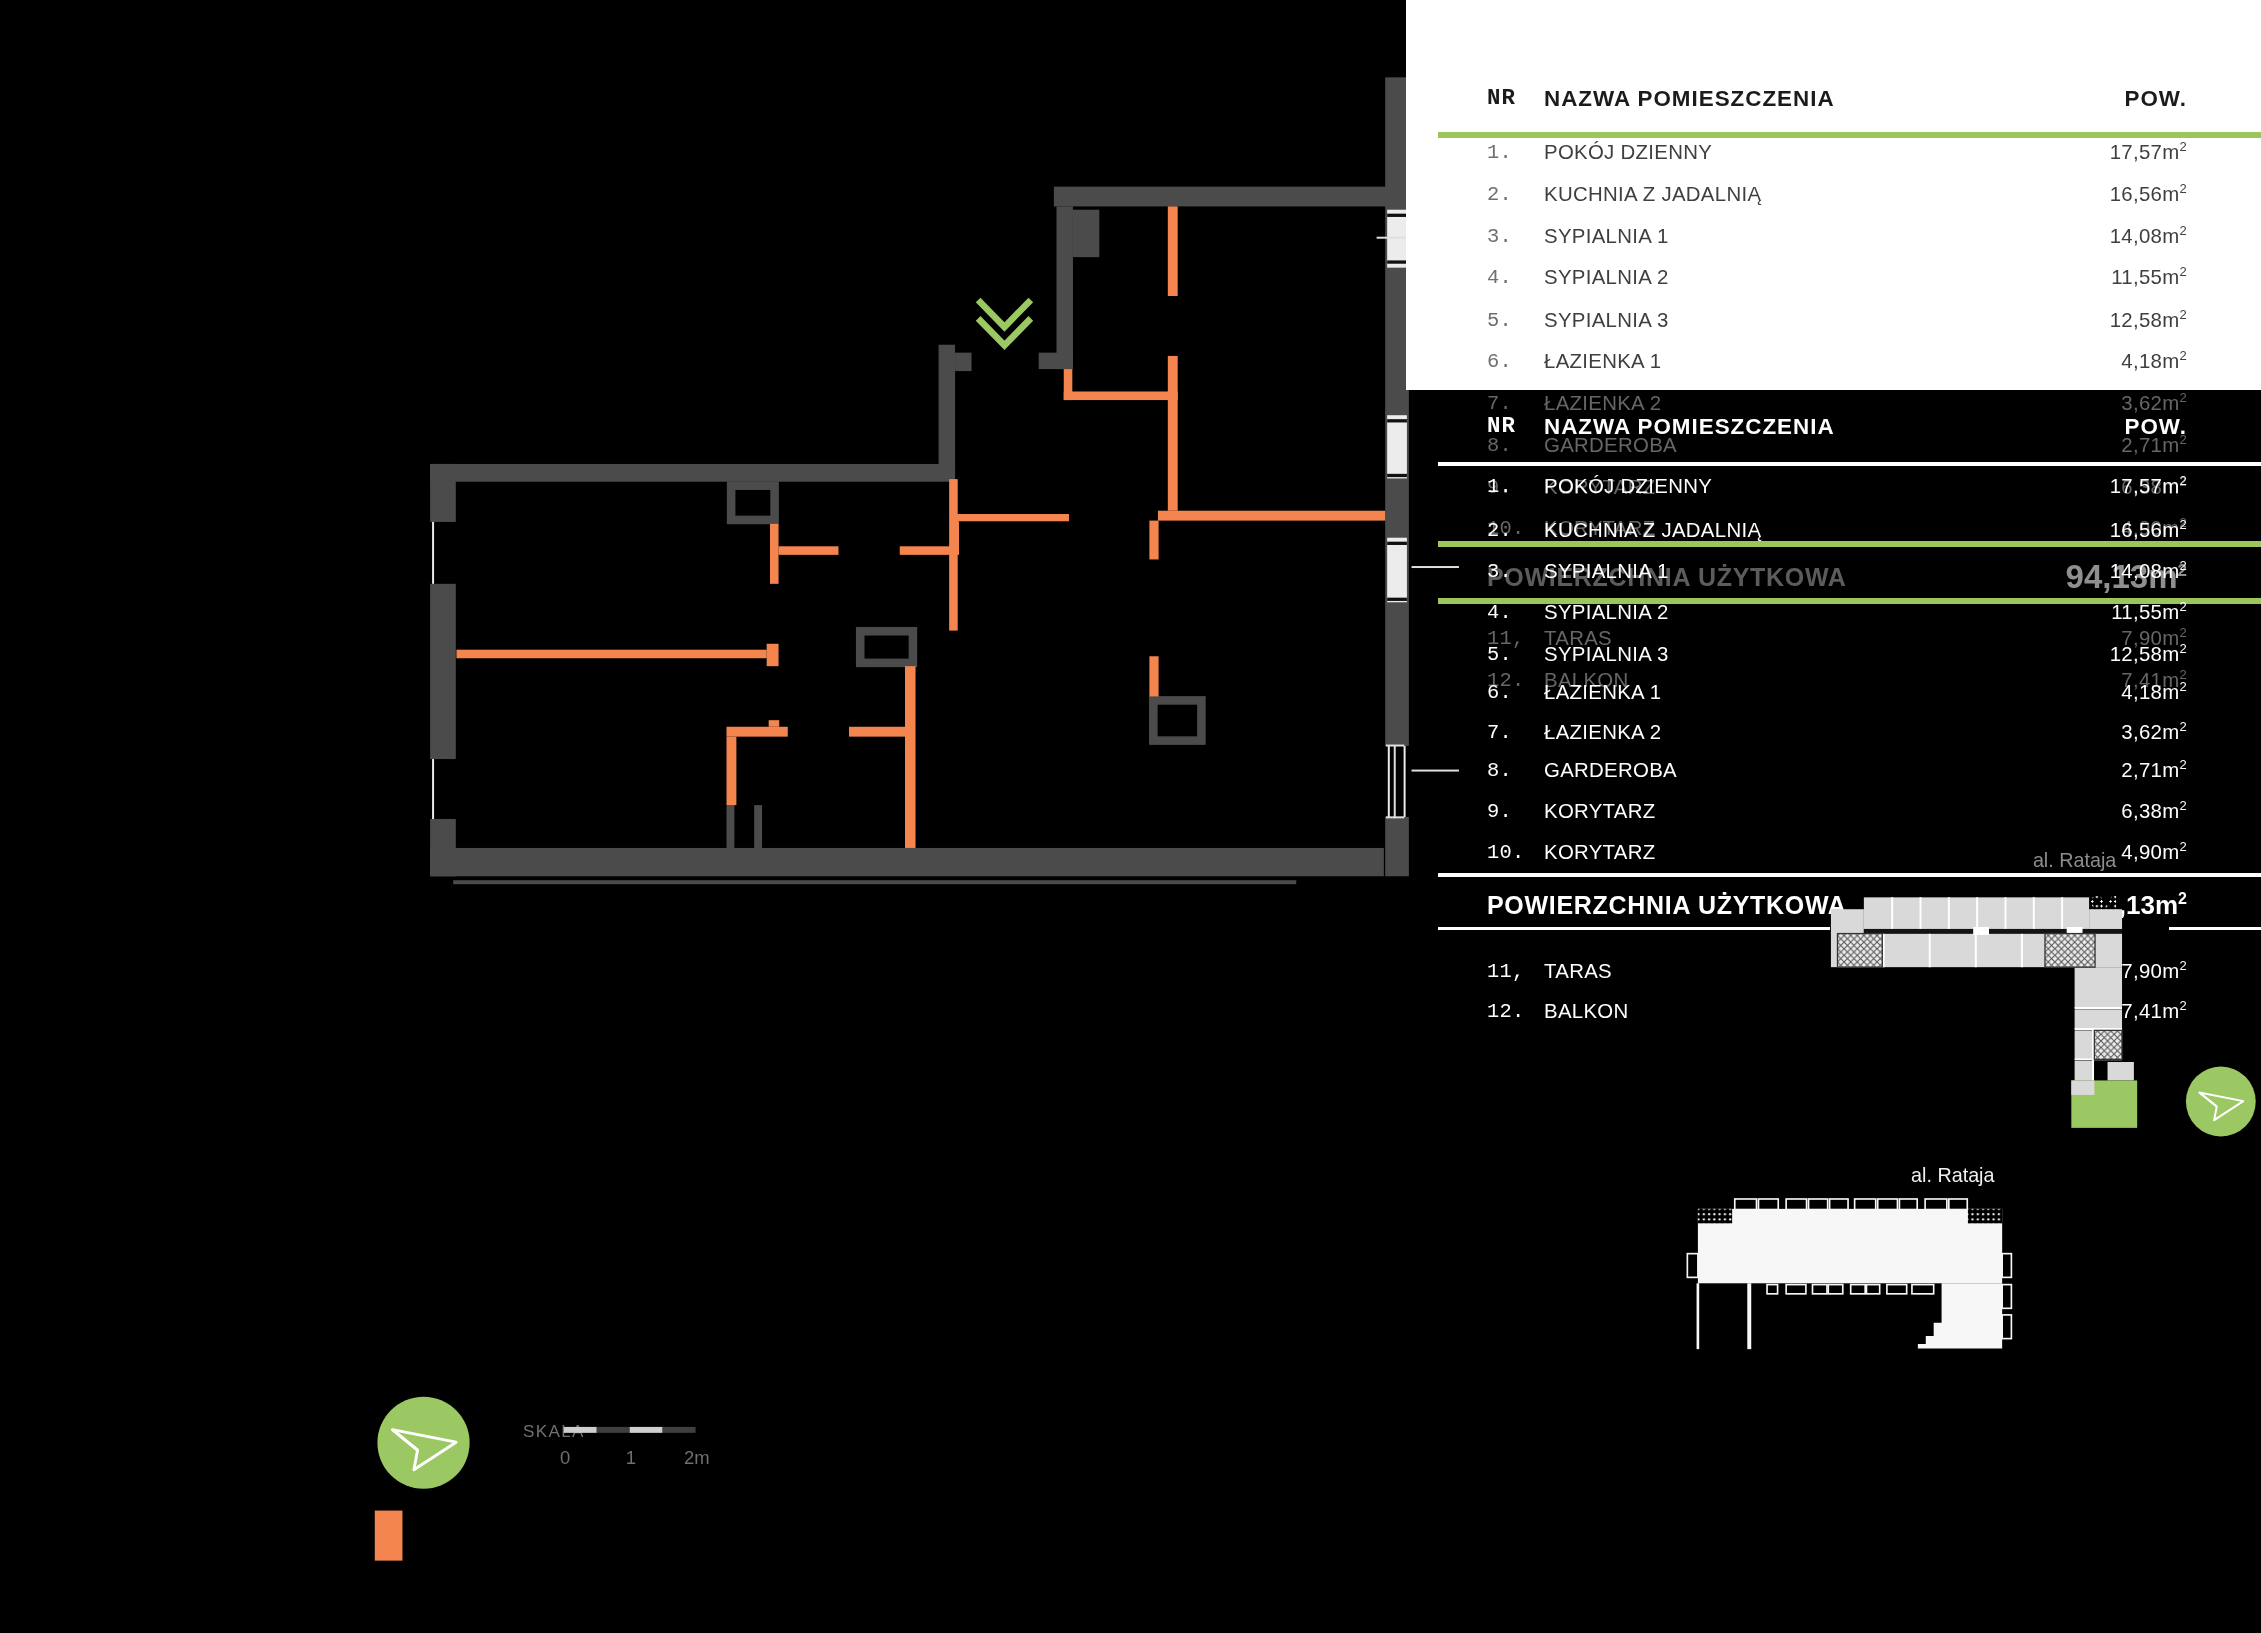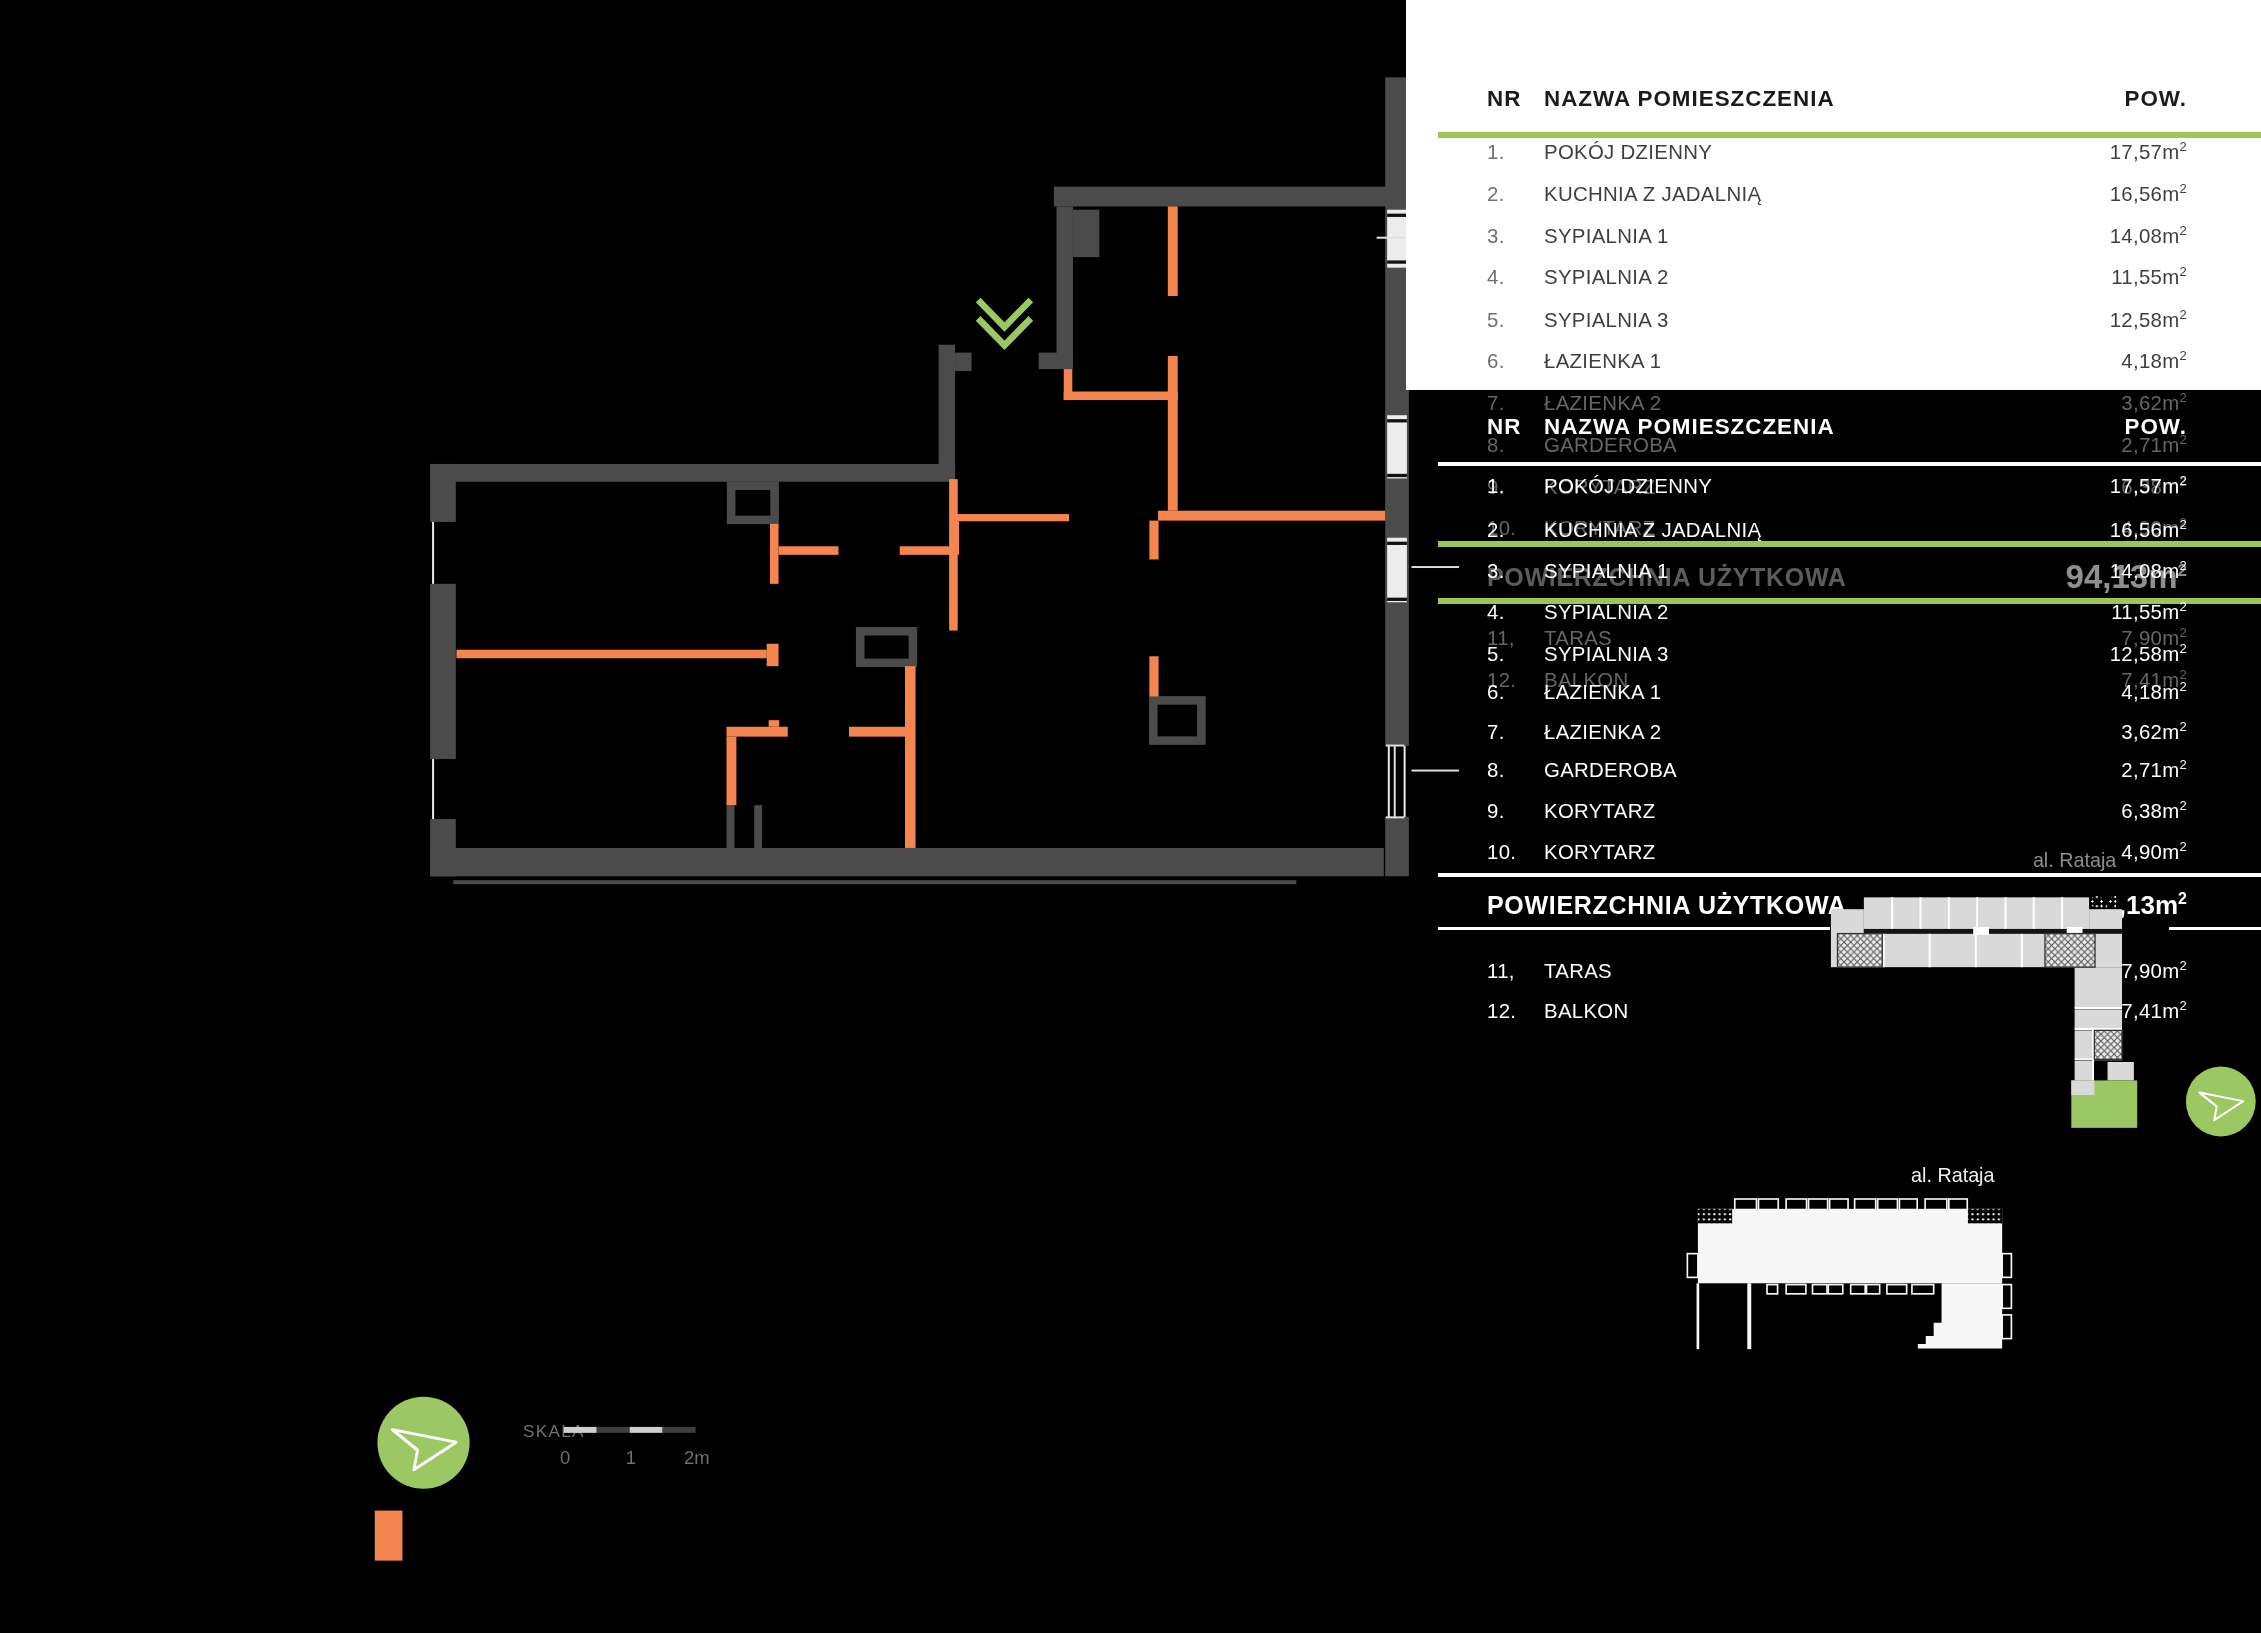--- a/index.html
+++ b/index.html
@@ -3,21 +3,21 @@
 <meta charset="utf-8">
 <style>
   html,body{margin:0;padding:0;background:#000;}
   .stage{position:relative;width:2261px;height:1634px;background:#000;overflow:hidden;
          font-family:"Liberation Sans","DejaVu Sans",sans-serif;}
   svg{position:absolute;left:0;top:0;}
   .panel-white{position:absolute;left:1406px;top:0;width:855px;height:390px;background:#ffffff;z-index:2;}
   .tables{position:absolute;left:1406px;top:0;width:855px;height:1634px;z-index:3;}
   .t1,.t2{position:absolute;inset:0;}
   .row{position:absolute;left:0;width:100%;height:29px;line-height:29px;font-size:20.4px;letter-spacing:0.3px;}
-  .c-nr{position:absolute;left:81px;}
+  .c-nr{position:absolute;left:81px;font-family:Liberation Mono, monospace;}
   .c-name{position:absolute;left:138px;}
   .c-val{position:absolute;right:74px;text-align:left;}
   sup{font-size:13px;line-height:0;}
   .hdr{font-weight:bold;font-size:22.4px;letter-spacing:1px;}
   .t1 .row{color:#3f3f3f;}
   .t1 .c-nr{color:#6f6f6f;}
   .t1 .hdr .c-nr,.t1 .hdr .c-name,.t1 .hdr .c-val{color:#1b1b1b;}
   .t1 .ghost,.t1 .ghost .c-nr{color:#666666;}
   .t2 .row,.t2 .c-nr{color:#ffffff;}
   .bar{position:absolute;left:32px;width:823px;}

